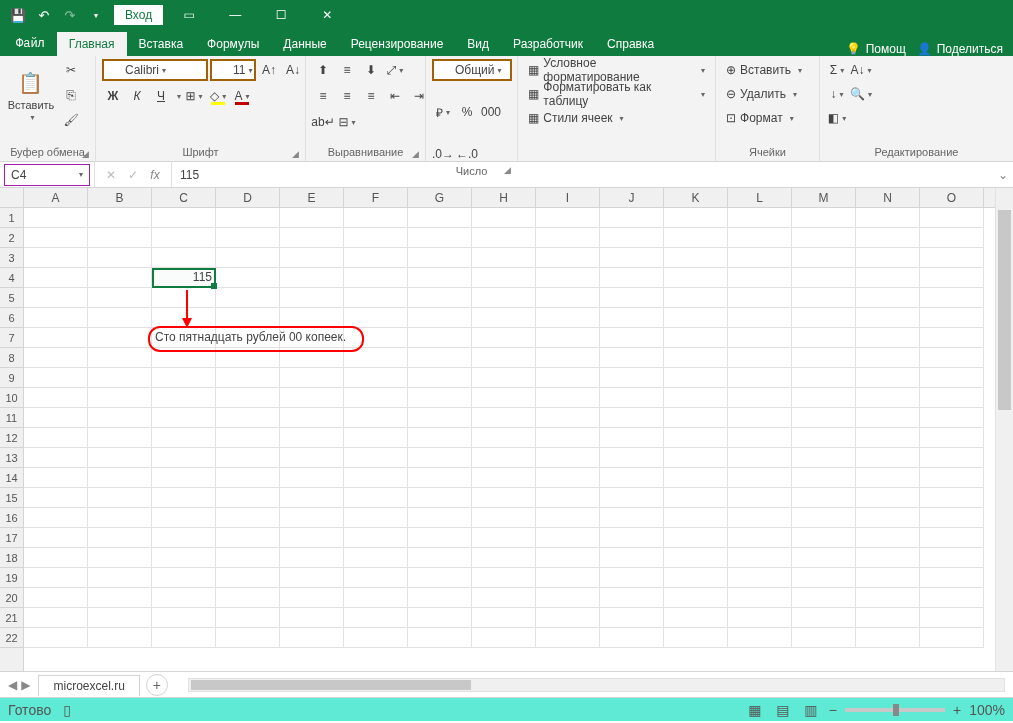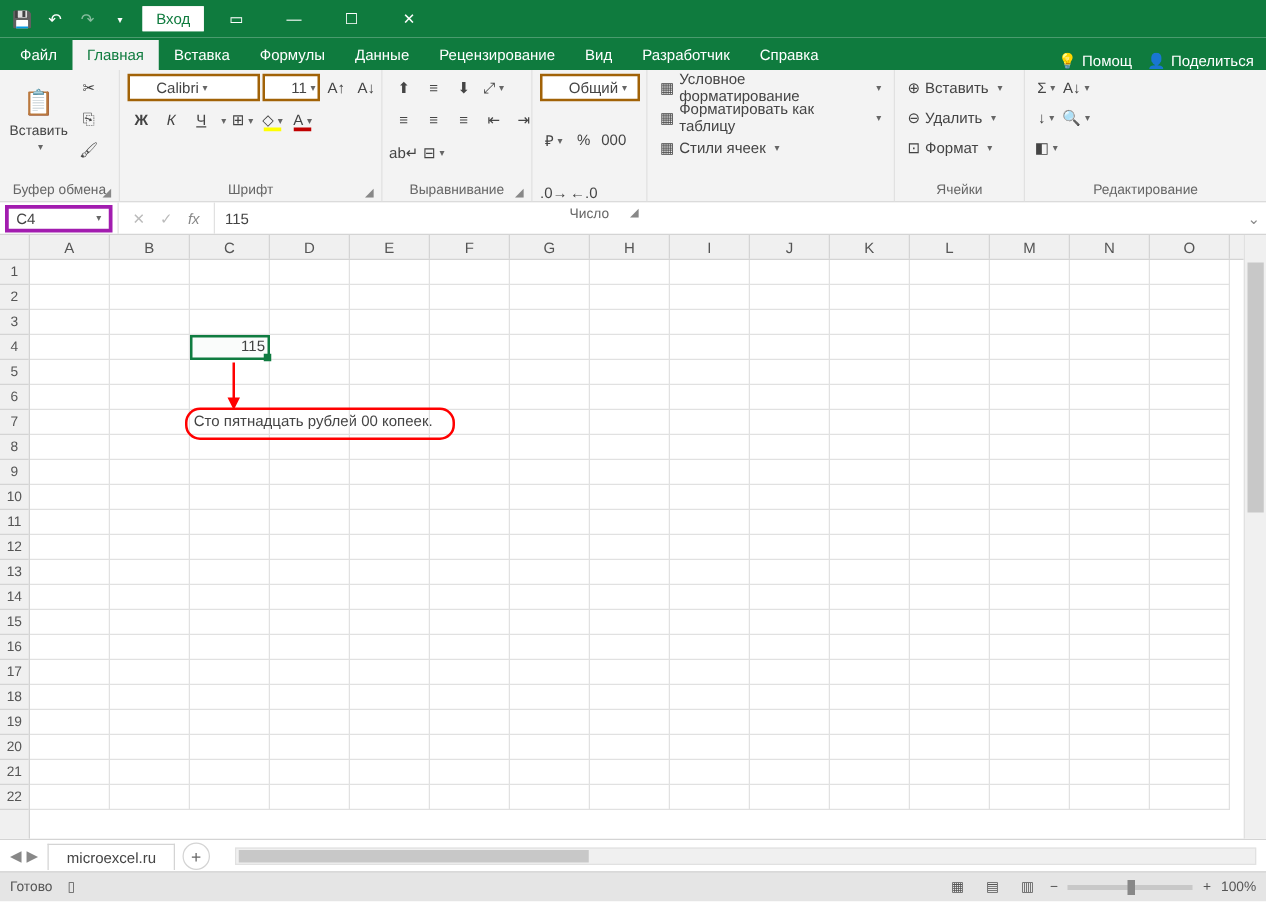--- a/index.html
+++ b/index.html
@@ -11,42 +11,42 @@
 .qat-btn { width: 24px; height: 24px; display: flex; align-items: center; justify-content: center; color: #fff; font-size: 13px; }
 .title-center { flex: 1; text-align: center; font-size: 12px; }
 .title-right { display: flex; align-items: center; gap: 6px; padding-right: 4px; }
 .login-btn { background: #fff; color: #0f7b3e; padding: 2px 10px; font-size: 12px; border: 1px solid #fff; }
 .win-btn { width: 40px; height: 30px; display: flex; align-items: center; justify-content: center; color: #fff; font-size: 12px; }
 
 
 .tabs { height: 26px; background: #0f7b3e; display: flex; align-items: flex-end; padding-left: 4px; }
 .tab { padding: 5px 12px; color: #fff; font-size: 12px; cursor: pointer; }
 .tab.active { background: #f3f3f3; color: #0f7b3e; }
-.tab.file { background: transparent; }
+.tab.file { background: transparent; font-family: Liberation Mono, monospace; }
 .tabs-right { margin-left: auto; display: flex; align-items: center; gap: 12px; padding-right: 10px; color: #fff; font-size: 12px; }
 .tabs-right .it { display: flex; align-items: center; gap: 4px; }
 
 
 .ribbon { height: 106px; background: #f3f3f3; border-bottom: 1px solid #d4d4d4; display: flex; }
 .group { border-right: 1px solid #e1e1e1; display: flex; flex-direction: column; padding: 3px 6px 0; }
 .group-body { flex: 1; display: flex; align-items: flex-start; gap: 4px; }
 .group-label { height: 18px; display: flex; align-items: center; justify-content: center; font-size: 11px; color: #666; position: relative; }
 .launcher { position: absolute; right: 0; bottom: 2px; font-size: 9px; color: #888; }
 .big-btn { display: flex; flex-direction: column; align-items: center; justify-content: center; width: 50px; height: 72px; font-size: 11px; gap: 2px; }
 .big-btn .ic { width: 28px; height: 28px; display: flex; align-items: center; justify-content: center; font-size: 20px; }
 .col { display: flex; flex-direction: column; gap: 3px; }
 .row { display: flex; align-items: center; gap: 2px; }
 .sb { width: 22px; height: 22px; display: flex; align-items: center; justify-content: center; font-size: 12px; border: 1px solid transparent; }
 .combo { height: 22px; border: 2px solid #a16207; background: #fff; display: flex; align-items: center; padding: 0 21px; font-size: 12px; }
 .drop { font-size: 8px; color: #666; padding-left: 3px; }
 .lbl-btn { display: flex; align-items: center; gap: 4px; font-size: 12px; height: 22px; padding: 0 4px; }
 
 
 .fbar { height: 26px; border-bottom: 1px solid #d4d4d4; display: flex; align-items: center; background: #fff; }
-.namebox { width: 86px; height: 22px; border: 3px solid #a21caf; margin: 0 4px; display: flex; align-items: center; padding: 0 6px; font-size: 12px; justify-content: space-between; }
+.namebox { width: 86px; height: 22px; border: 1px solid #a21caf; margin: 0 4px; display: flex; align-items: center; padding: 0 6px; font-size: 12px; justify-content: space-between; }
 .fx-btns { display: flex; align-items: center; gap: 2px; padding: 0 6px; border-left: 1px solid #e1e1e1; border-right: 1px solid #e1e1e1; height: 100%; }
 .fx-btns span { width: 20px; text-align: center; color: #888; font-size: 12px; }
 .fx-input { flex: 1; padding: 0 8px; font-size: 12px; }
 .fbar-exp { width: 20px; text-align: center; color: #888; }
 
 
 .grid-wrap { position: relative; height: 483px; overflow: hidden; }
 .corner { position: absolute; left: 0; top: 0; width: 24px; height: 20px; background: #f0f0f0; border-right: 1px solid #d4d4d4; border-bottom: 1px solid #d4d4d4; }
 .col-headers { position: absolute; left: 24px; top: 0; right: 18px; height: 20px; display: flex; background: #f0f0f0; border-bottom: 1px solid #d4d4d4; }
 .ch { width: 64px; border-right: 1px solid #d4d4d4; text-align: center; font-size: 12px; color: #555; line-height: 20px; }
@@ -66,21 +66,21 @@
 
 
 .sheet-bar { height: 26px; border-top: 1px solid #d4d4d4; display: flex; align-items: center; background: #fff; }
 .sheet-nav { display: flex; gap: 4px; padding: 0 8px; color: #888; }
 .sheet-tab { padding: 3px 14px; border: 1px solid #d4d4d4; border-bottom: none; background: #fff; font-size: 12px; position: relative; top: 1px; }
 .sheet-add { width: 22px; height: 22px; border: 1px solid #d4d4d4; border-radius: 50%; display: flex; align-items: center; justify-content: center; margin-left: 6px; font-size: 14px; color: #666; }
 .hscroll { flex: 1; margin: 0 8px 0 20px; height: 14px; background: #f0f0f0; position: relative; border: 1px solid #e1e1e1; }
 .hthumb { position: absolute; left: 2px; top: 1px; bottom: 1px; width: 280px; background: #c8c8c8; }
 
 
-.status { height: 24px; background: #e5e5e5; border-top: 1px solid #d4d4d4; display: flex; align-items: center; font-size: 11px; color: #555; padding: 0 8px; justify-content: space-between; }
+.status { height: 24px; background: #5eead4; border-top: 1px solid #d4d4d4; display: flex; align-items: center; font-size: 14px; color: #555; padding: 0 8px; justify-content: space-between; }
 .status-right { margin-left: auto; display: flex; align-items: center; gap: 8px; }
 .view-btn { width: 20px; height: 18px; display: flex; align-items: center; justify-content: center; border: 1px solid transparent; }
 .zoom-slider { width: 100px; height: 4px; background: #c8c8c8; position: relative; }
 .zoom-thumb { position: absolute; left: 48px; top: -4px; width: 6px; height: 12px; background: #888; }
 </style>
 </head>
 <body>
 
 <div class="titlebar">
   <div class="qat">

